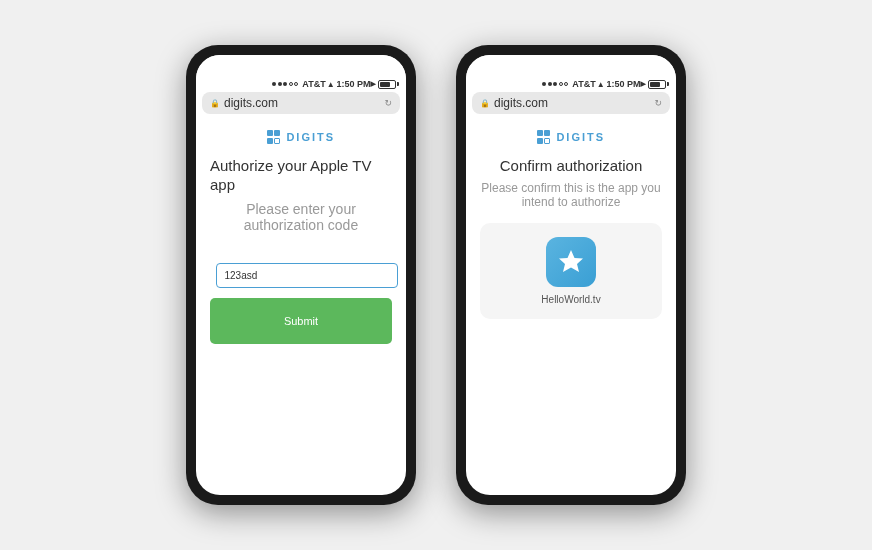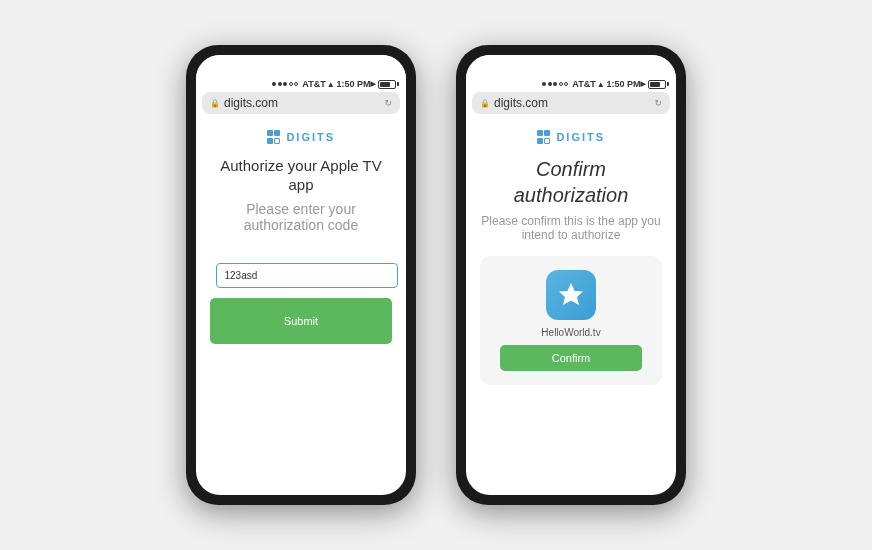--- a/index.html
+++ b/index.html
@@ -189,21 +189,21 @@
       font-weight: 600;
       letter-spacing: 2px;
       color: #4a9fd4;
     }
 
     
     .auth-title {
       font-size: 15px;
       font-weight: 300;
       color: #333;
-      text-align: center;
+      text-align: left;
       line-height: 1.3;
       margin-bottom: 6px;
     }
 
     .auth-subtitle {
       font-size: 14px;
       color: #999;
       text-align: center;
       margin-bottom: 30px;
     }
@@ -227,27 +227,26 @@
       border: none;
       border-radius: 5px;
       padding: 17px;
       font-size: 11px;
       font-weight: 500;
       cursor: pointer;
     }
 
     
     .confirm-title {
-      font-size: 20px;
+      font-size: 15px;
       font-weight: 300;
       color: #333;
       text-align: center;
       line-height: 1.3;
       margin-bottom: 6px;
-      font-style: italic;
     }
 
     .confirm-subtitle {
       font-size: 12px;
       color: #999;
       text-align: center;
       margin-bottom: 14px;
     }
 
     .app-card {
@@ -391,17 +390,16 @@
       <h1 class="confirm-title">Confirm authorization</h1>
       <p class="confirm-subtitle">Please confirm this is the app you intend to authorize</p>
 
       <div class="app-card">
         <div class="app-icon">
           <svg width="28" height="28" viewBox="0 0 28 28">
             <polygon points="14,2 17.5,10 26,10.5 20,16 22,24 14,19.5 6,24 8,16 2,10.5 10.5,10" fill="white"></polygon>
           </svg>
         </div>
         <span class="app-name">HelloWorld.tv</span>
-        <button class="confirm-btn">Confirm</button>
       </div>
     </div>
   </div>
 </div>
 
 </body></html>

